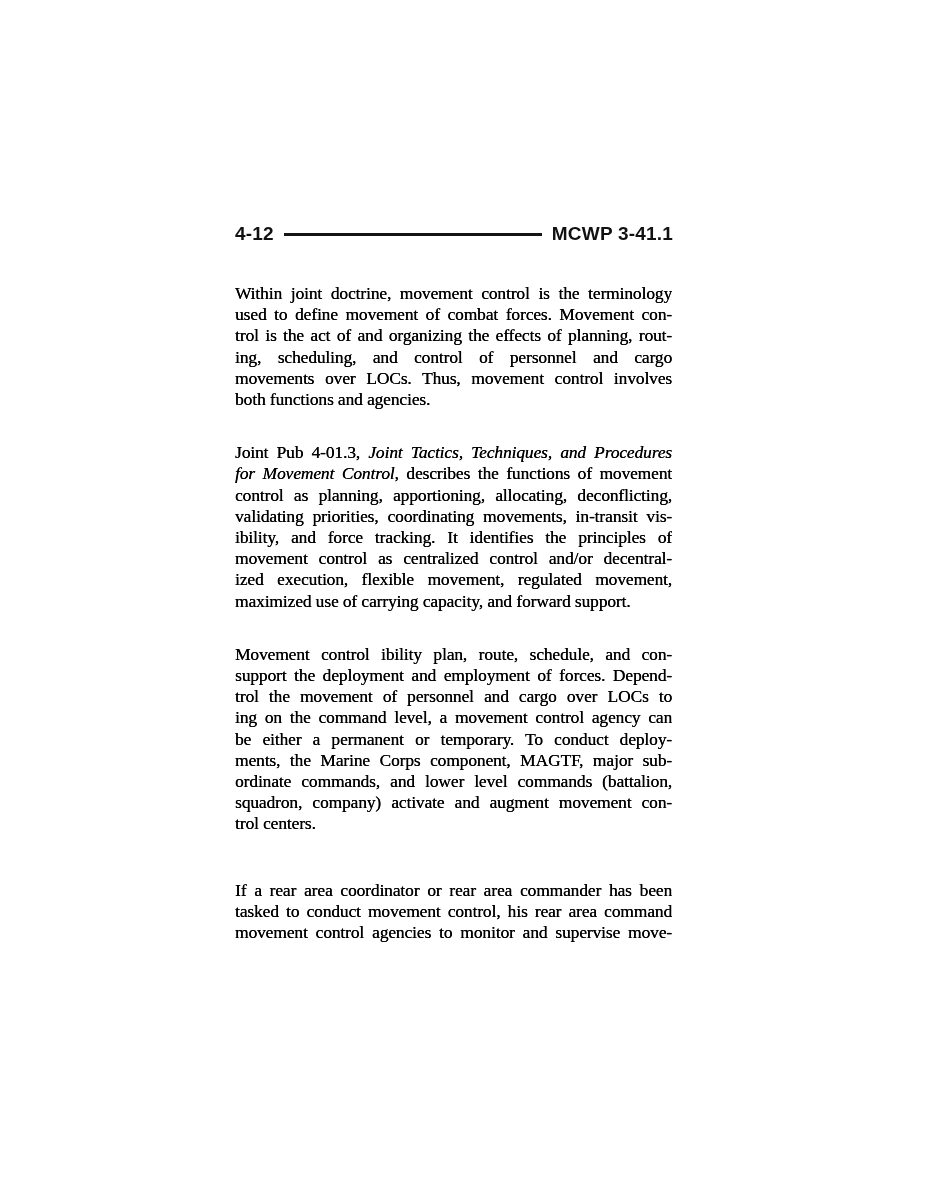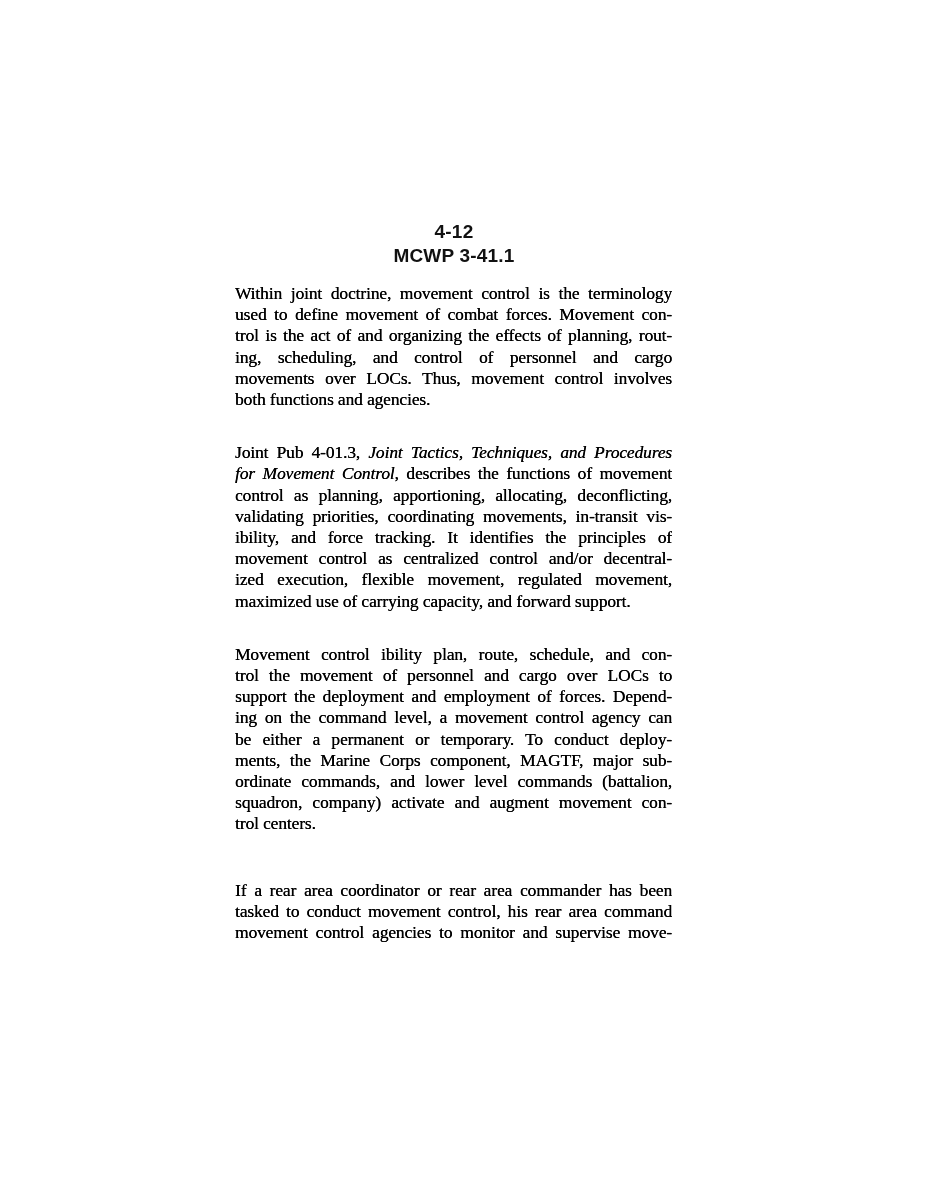--- a/index.html
+++ b/index.html
@@ -24,21 +24,20 @@
     top: 221px;
     width: 438px;
     height: 25px;
     display: flex;
     align-items: center;
     font-family: "Liberation Sans", "DejaVu Sans", sans-serif;
     font-weight: 700;
     font-size: 19px;
     color: #111111;
     letter-spacing: 0.2px;
-    flex-direction: column;
   }
   .header-rule {
     flex: 1 1 auto;
     height: 2.4px;
     background: #151515;
     margin: 0 10px;
     margin-top: 2px;
   }
   .page-body {
     position: absolute;
@@ -101,22 +100,22 @@
         <div class="line"><span class="it">for Movement Control</span><span class="rm">, describes the functions of movement</span></div>
         <div class="line"><span class="rm">control as planning, apportioning, allocating, deconflicting,</span></div>
         <div class="line"><span class="rm">validating priorities, coordinating movements, in-transit vis-</span></div>
         <div class="line"><span class="rm">ibility, and force tracking. It identifies the principles of</span></div>
         <div class="line"><span class="rm">movement control as centralized control and/or decentral-</span></div>
         <div class="line"><span class="rm">ized execution, flexible movement, regulated movement,</span></div>
         <div class="line flush-left"><span class="rm">maximized use of carrying capacity, and forward support.</span></div>
       </div>
       <div class="para">
         <div class="line"><span class="rm">Movement control ibility plan, route, schedule, and con-</span></div>
+        <div class="line"><span class="rm">support the deployment and employment of forces. Depend-</span></div>
         <div class="line"><span class="rm">trol the movement of personnel and cargo over LOCs to</span></div>
-        <div class="line"><span class="rm">support the deployment and employment of forces. Depend-</span></div>
         <div class="line"><span class="rm">ing on the command level, a movement control agency can</span></div>
         <div class="line"><span class="rm">be either a permanent or temporary. To conduct deploy-</span></div>
         <div class="line"><span class="rm">ments, the Marine Corps component, MAGTF, major sub-</span></div>
         <div class="line"><span class="rm">ordinate commands, and lower level commands (battalion,</span></div>
         <div class="line"><span class="rm">squadron, company) activate and augment movement con-</span></div>
         <div class="line flush-left"><span class="rm">trol centers.</span></div>
       </div>
       <div class="para">
         <div class="line"><span class="rm">If a rear area coordinator or rear area commander has been</span></div>
         <div class="line"><span class="rm">tasked to conduct movement control, his rear area command</span></div>

